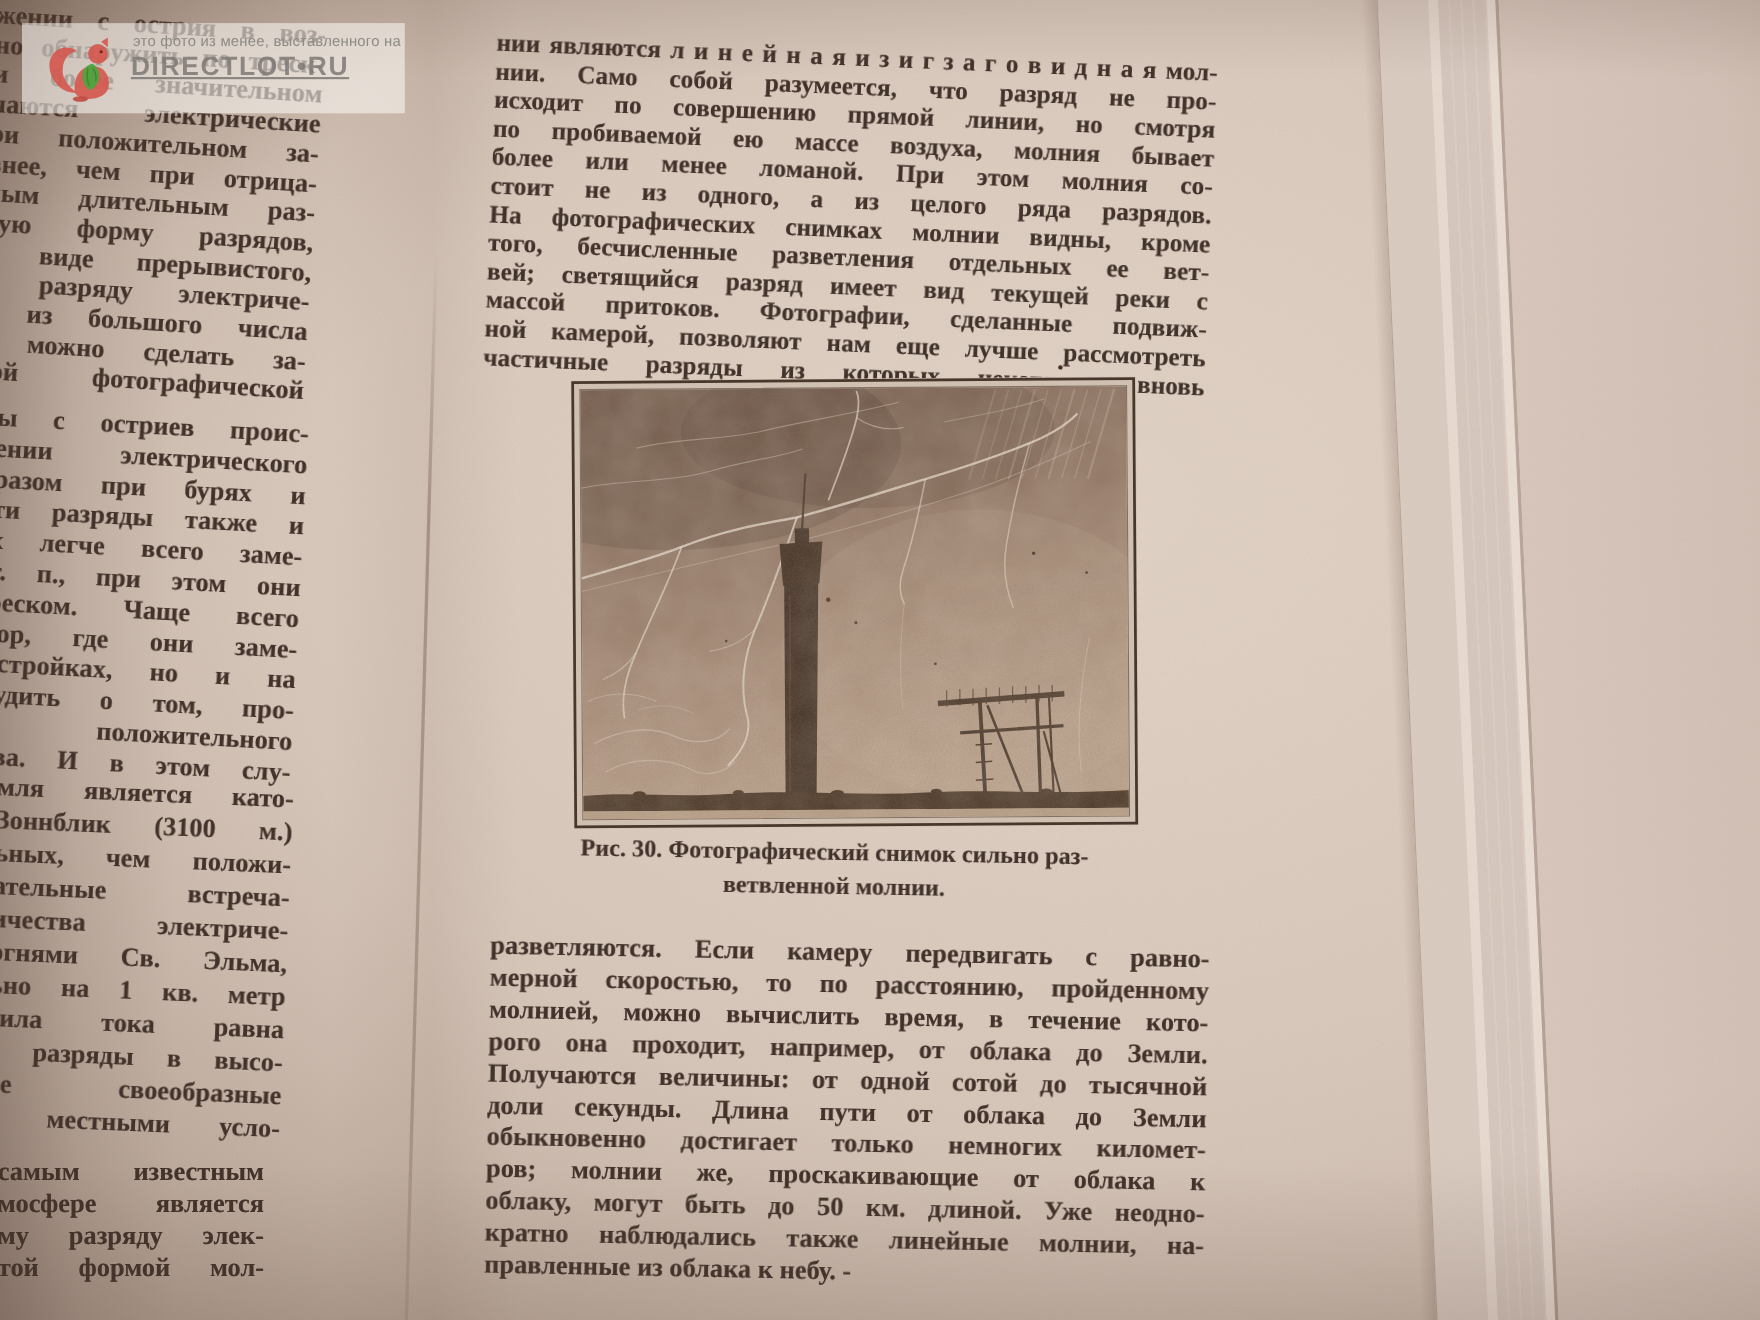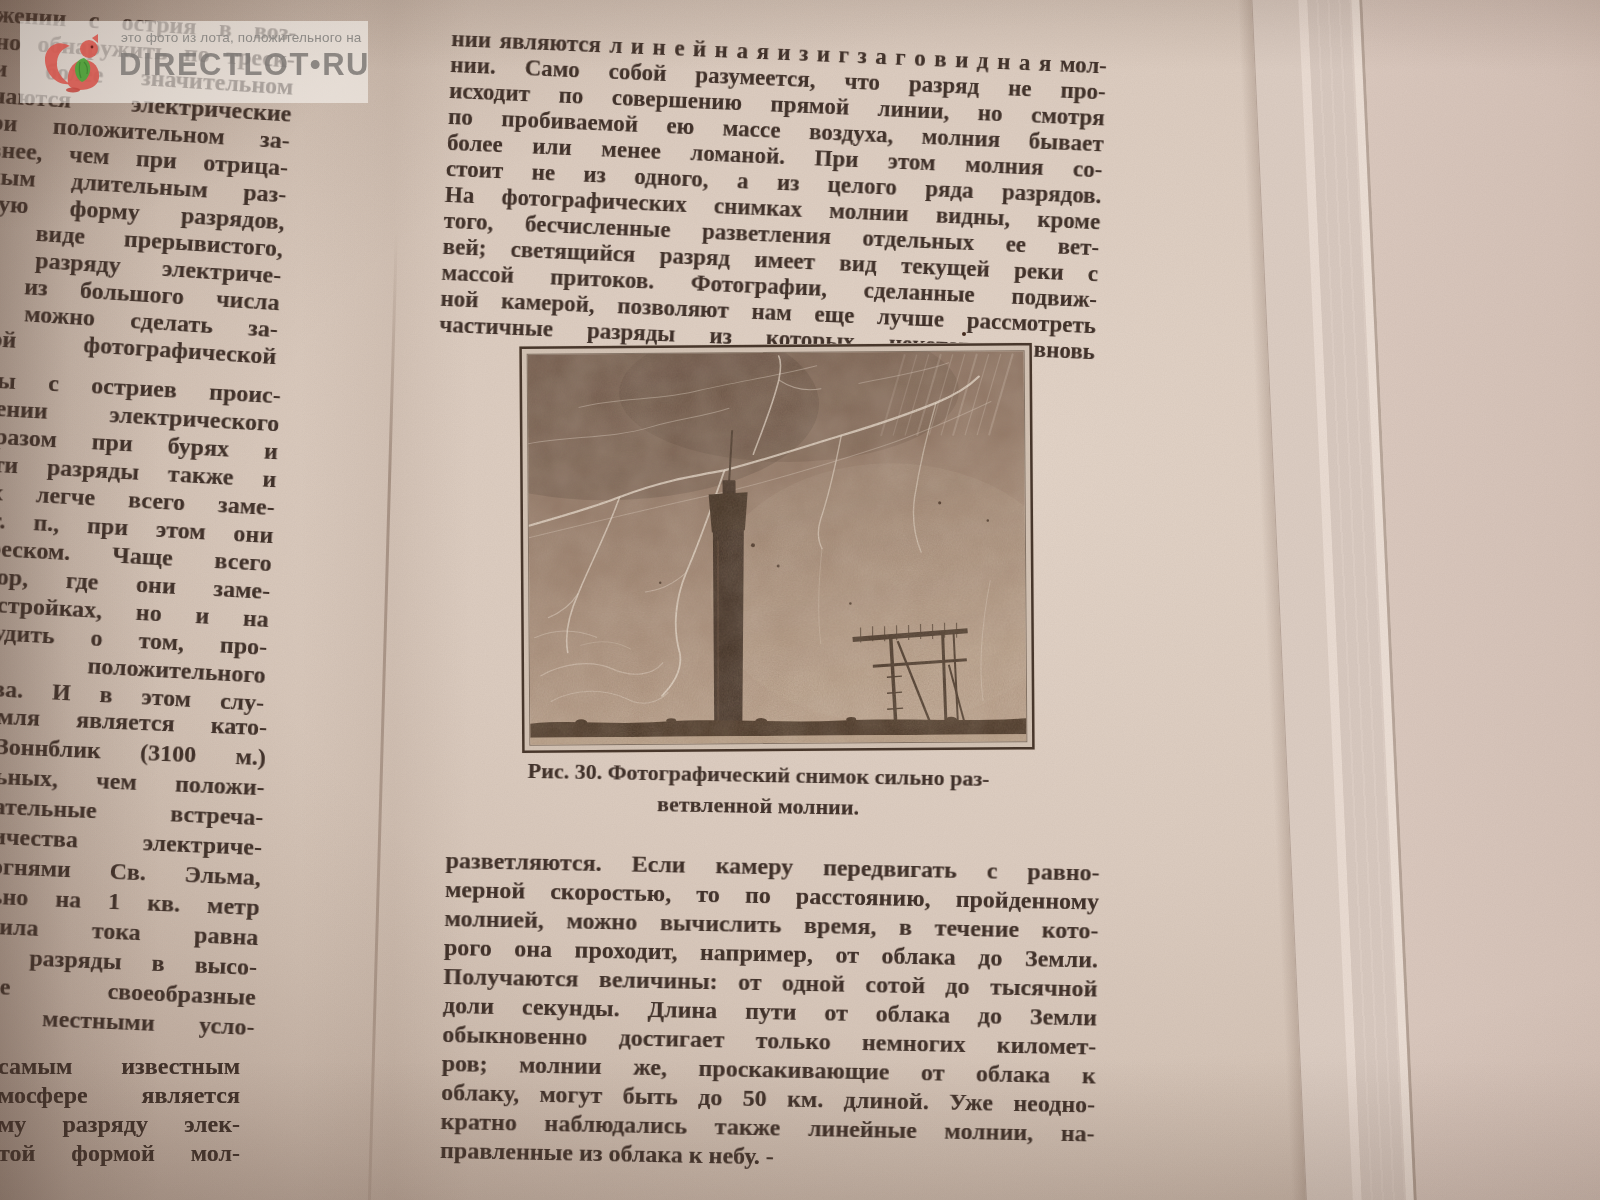--- a/index.html
+++ b/index.html
@@ -57,22 +57,22 @@
   .s-band2{left:70px;width:44px;background:repeating-linear-gradient(90deg,#d8c9c0 0 9px,#ddcec5 9px 11px);}
   .s-bright2{left:114px;width:8px;background:#ecdfd6;}
   .s-edge{left:122px;width:3px;background:rgba(140,120,108,.45);}
   .s-rest{left:125px;width:315px;background:linear-gradient(90deg,#dac8be, #d5c2b8 60%, #cdb9ae);}
 
   
   .wm{position:absolute;left:20px;top:21px;width:348px;height:82px;
       background:rgba(253,251,248,.55);font-family:"Liberation Sans","DejaVu Sans",sans-serif;}
   .wm-note{position:absolute;left:101px;top:9px;font-size:13.5px;letter-spacing:.2px;
       color:#8d8a86;}
-  .wm-brand{position:absolute;left:99px;top:26px;font-size:31px;font-weight:800;
-      letter-spacing:1.5px;color:rgba(125,120,116,.85);}
+  .wm-brand{position:absolute;left:99px;top:26px;font-size:24px;font-weight:800;
+      letter-spacing:1.5px;color:rgba(125,120,116,.85);text-decoration:underline;}
   .wm-squirrel{position:absolute;left:20px;top:13px;}
 
   .speck{position:absolute;border-radius:50%;background:#41291c;}
   .grain{position:absolute;left:0;top:0;pointer-events:none;opacity:.08;}
 </style>
 </head>
 <body>
 
 <div id="stage">
 
@@ -323,17 +323,17 @@
     <svg class="wm-squirrel" width="70" height="62" viewBox="0 0 70 62">
       <path d="M30,12 C16,4 4,14 5,27 C6,41 18,52 30,50 C22,45 16,37 17,28 C18,18 24,14 30,12 Z" fill="#d4564e" opacity=".9"></path>
       <path d="M28,50 C26,36 34,26 44,26 C54,26 60,34 59,44 C58,52 50,56 40,56 C35,56 30,54 28,50 Z" fill="#d4564e" opacity=".9"></path>
       <circle cx="49" cy="15" r="9" fill="#d4564e" opacity=".9"></circle>
       <path d="M52,4 L58,0 L58,9 Z" fill="#d4564e" opacity=".9"></path>
       <circle cx="52" cy="13" r="1.4" fill="#6b2420"></circle>
       <ellipse cx="33" cy="56" rx="7" ry="2.6" fill="#c14a42" opacity=".9"></ellipse>
       <path d="M44,24 C49,27 51,32 50,37 C49,43 45,47 42,48 C38,46 35,41 35,35 C35,29 39,25 44,24 Z" fill="#4ea33e" opacity=".95"></path>
       <path d="M44,28 C47,31 48,35 47,40 M40,28 C39,33 39,39 41,44" stroke="#3b7f2e" stroke-width="1.2" fill="none" opacity=".8"></path>
     </svg>
-    <div class="wm-note">это фото из лота, положительного на</div>
+    <div class="wm-note">это фото из менее, выставленного на</div>
     <div class="wm-brand">DIRECTLOT•RU</div>
   </div>
 
 </div>
 
 </body></html>

